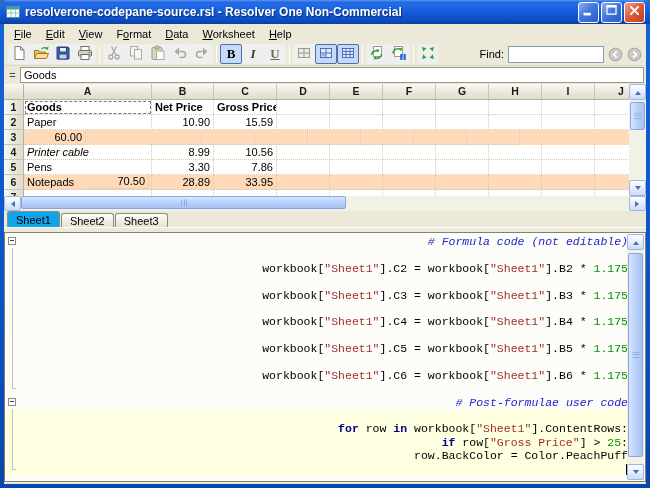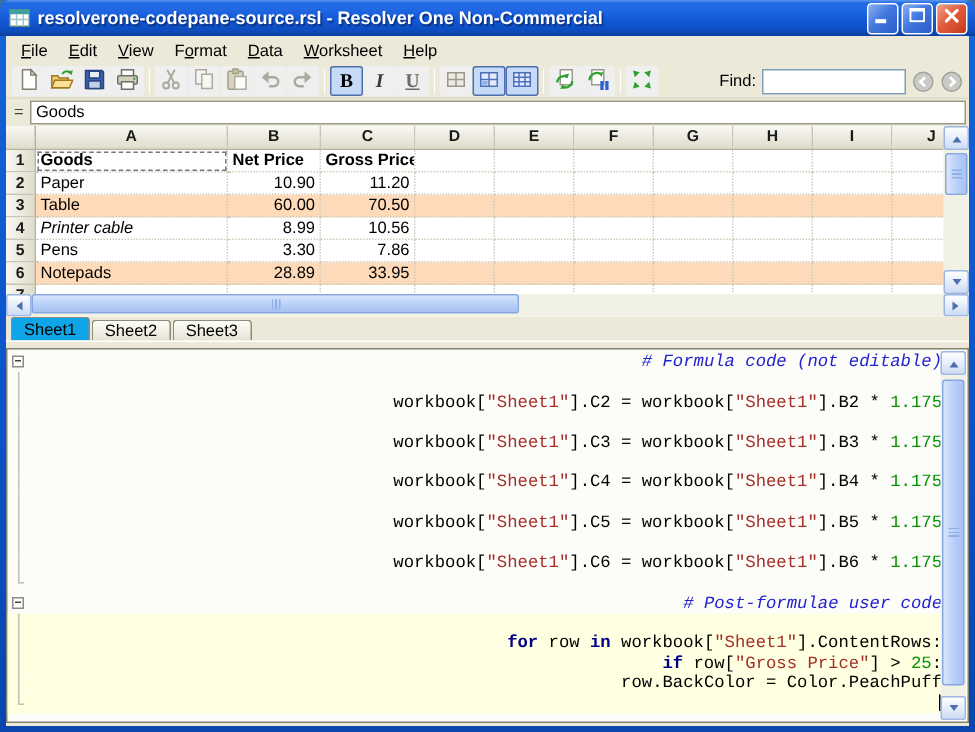--- a/index.html
+++ b/index.html
@@ -343,34 +343,33 @@
             <div class="cell" style="width: 53px;"></div>
             <div class="cell" style="width: 53px;"></div>
             <div class="cell" style="width: 53px;"></div>
             <div class="cell" style="width: 53px;"></div>
             <div class="cell" style="width: 53px;"></div>
           </div>
           <div class="grid-row">
             <div class="row-h">2</div>
             <div class="cell" style="width: 128px;">Paper</div>
             <div class="cell num" style="width: 62px;">10.90</div>
-            <div class="cell num" style="width: 63px;">11.20</div>
+            <div class="cell num" style="width: 63px;">15.59</div>
             <div class="cell" style="width: 53px;"></div>
             <div class="cell" style="width: 53px;"></div>
             <div class="cell" style="width: 53px;"></div>
             <div class="cell" style="width: 53px;"></div>
             <div class="cell" style="width: 53px;"></div>
             <div class="cell" style="width: 53px;"></div>
             <div class="cell" style="width: 53px;"></div>
           </div>
           <div class="grid-row hl">
             <div class="row-h">3</div>
-            <div class="cell" style="width: 128px;">Table</div>
             <div class="cell num" style="width: 62px;">60.00</div>
-            <div class="cell num" style="width: 63px;">70.50</div>
+            <div class="cell num" style="width: 63px; margin-top: 44px;">70.50</div>
             <div class="cell" style="width: 53px;"></div>
             <div class="cell" style="width: 53px;"></div>
             <div class="cell" style="width: 53px;"></div>
             <div class="cell" style="width: 53px;"></div>
             <div class="cell" style="width: 53px;"></div>
             <div class="cell" style="width: 53px;"></div>
             <div class="cell" style="width: 53px;"></div>
           </div>
           <div class="grid-row">
             <div class="row-h">4</div>

